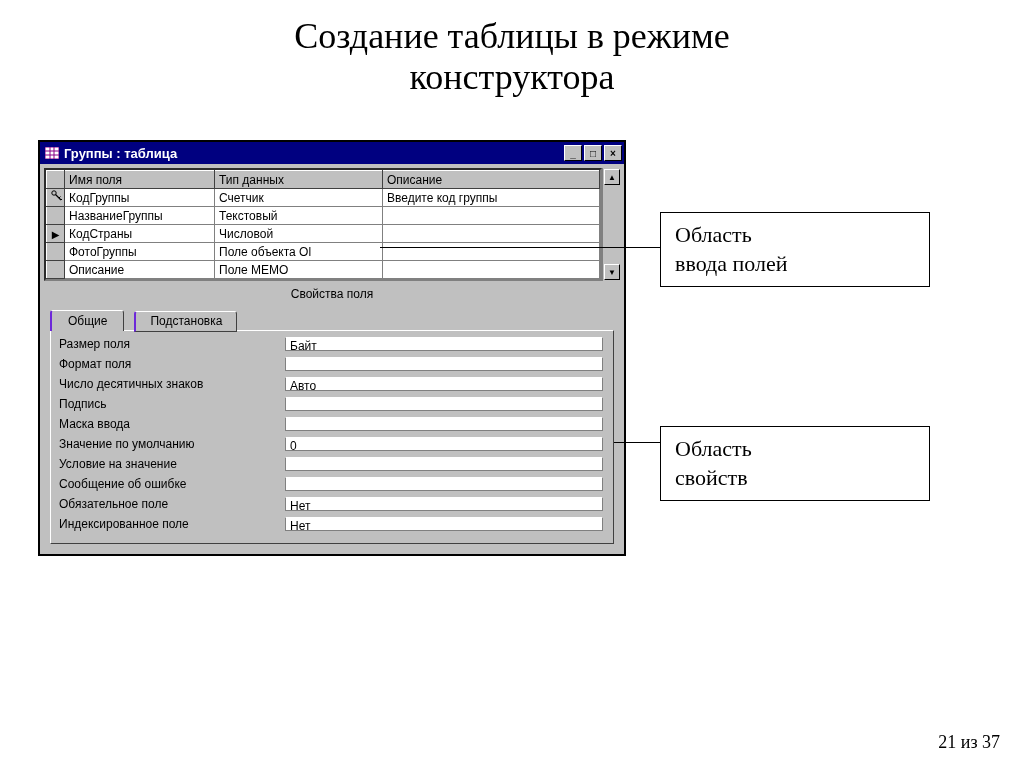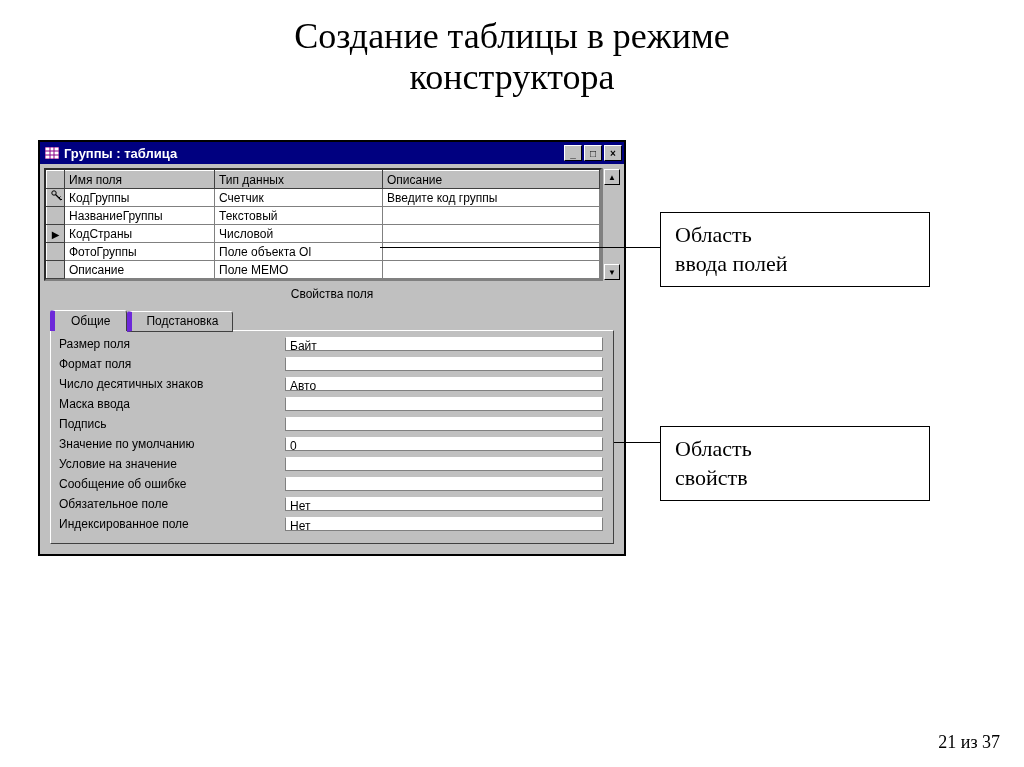--- a/index.html
+++ b/index.html
@@ -140,27 +140,27 @@
   }
   
   .tabs-wrap {
     padding: 4px 10px 10px 10px;
     background: #c0c0c0;
   }
   .tab-strip { display: flex; position: relative; z-index: 2; }
   .tab {
     background: #c0c0c0;
     border-top: 1px solid #fff;
-    border-left: 5px solid #6d28d9;
+    border-left: 2px solid #6d28d9;
     border-right: 1px solid #404040;
     padding: 3px 16px;
     font-size: 12px;
     position: relative;
     top: 1px;
-    margin-right: 0;
+    margin-right: 10px;
     border-radius: 3px 3px 0 0;
   }
   .tab.inactive {
     background: #c0c0c0;
     top: 2px;
     border-bottom: 1px solid #404040;
     font-size: 12px;
     padding: 2px 14px;
   }
   .tab-body {
@@ -331,25 +331,25 @@
       </div>
       <div class="prop-row">
         <div class="prop-label">Формат поля</div>
         <div class="prop-value"></div>
       </div>
       <div class="prop-row">
         <div class="prop-label">Число десятичных знаков</div>
         <div class="prop-value">Авто</div>
       </div>
       <div class="prop-row">
+        <div class="prop-label">Подпись</div>
+        <div class="prop-value"></div>
+      </div>
+      <div class="prop-row">
         <div class="prop-label">Маска ввода</div>
-        <div class="prop-value"></div>
-      </div>
-      <div class="prop-row">
-        <div class="prop-label">Подпись</div>
         <div class="prop-value"></div>
       </div>
       <div class="prop-row">
         <div class="prop-label">Значение по умолчанию</div>
         <div class="prop-value">0</div>
       </div>
       <div class="prop-row">
         <div class="prop-label">Условие на значение</div>
         <div class="prop-value"></div>
       </div>

